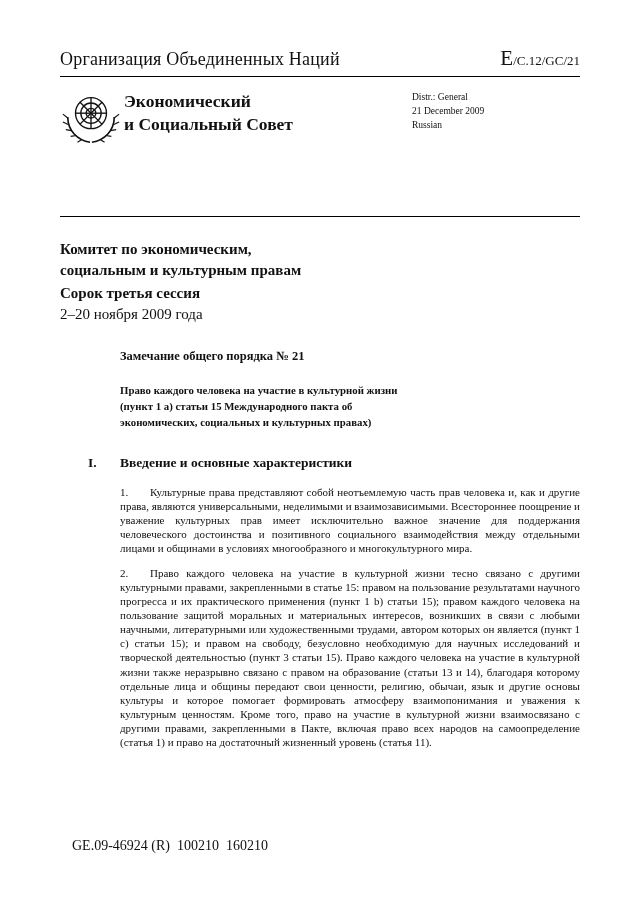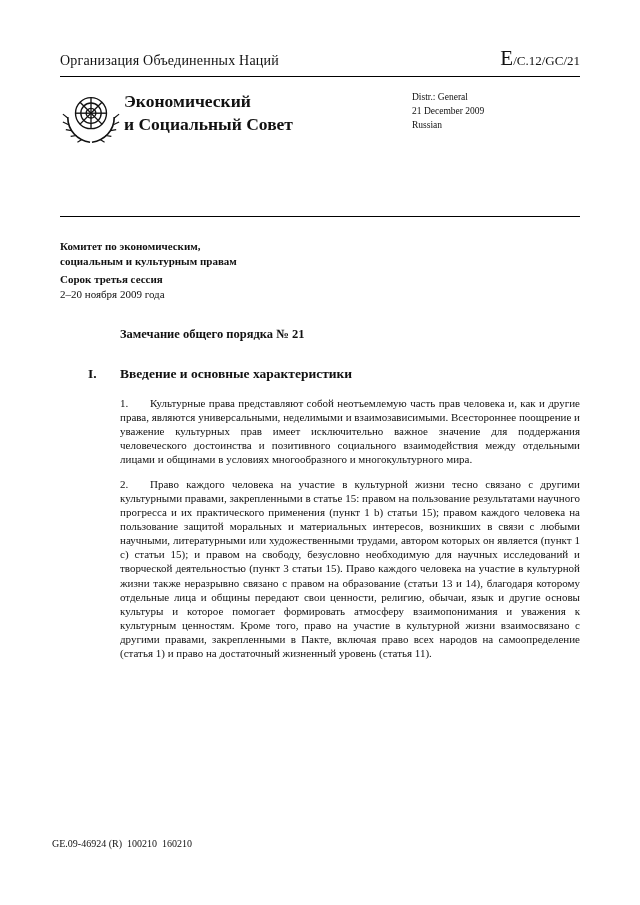--- a/index.html
+++ b/index.html
@@ -16,21 +16,21 @@
   }
   
   .header-row {
     margin: 46px 60px 0 60px;
     display: flex;
     justify-content: space-between;
     align-items: baseline;
     border-bottom: 1px solid #000;
     padding-bottom: 5px;
   }
-  .org-name { font-size: 14px; letter-spacing: 0.2px; }
+  .org-name { font-size: 18px; letter-spacing: 0.2px; }
   .doc-symbol { display: flex; align-items: baseline; }
   .sym-big { font-size: 21px; font-weight: 400; }
   .sym-small { font-size: 13px; }
   
   .masthead {
     margin: 0 60px;
     padding: 9px 0 0 0;
     border-bottom: 1px solid #000;
     display: flex;
     align-items: flex-start;
@@ -49,21 +49,21 @@
     margin-left: auto;
     width: 168px;
     font-size: 9.5px;
     line-height: 1.45;
     padding-top: 5px;
   }
   .doc-info div { white-space: pre; }
   
   .committee {
     margin: 22px 60px 0 60px;
-    font-size: 11px;
+    font-size: 15px;
     line-height: 1.4;
   }
   .committee .name { font-weight: 700; white-space: pre-line; }
   .committee .session { font-weight: 700; margin-top: 2px; }
   .committee .dates { margin-top: 0; }
   
   .content { margin: 0 60px 0 120px; width: 460px; }
   .gc-title {
     margin-top: 24px;
     font-size: 12.5px;
@@ -87,23 +87,23 @@
     margin-top: 11px;
     font-size: 11px;
     line-height: 1.28;
     text-align: justify;
   }
   .para:first-of-type { margin-top: 14px; }
   .pnum { display: inline-block; width: 30px; }
   
   .footer {
     position: absolute;
-    left: 52px;
+    left: 72px;
     top: 838px;
-    font-size: 10px;
+    font-size: 14px;
     white-space: pre;
   }
 </style>
 </head>
 <body>
 
 <div class="page">
 
   <div class="header-row">
     <div class="org-name">Организация Объединенных Наций</div>
@@ -152,20 +152,23 @@
 
   <div class="committee">
     <div class="name">Комитет по экономическим,
 социальным и культурным правам</div>
     <div class="session">Сорок третья сессия</div>
     <div class="dates">2–20 ноября 2009 года</div>
   </div>
 
   <div class="content">
     <div class="gc-title">Замечание общего порядка № 21</div>
+    <div class="gc-subtitle">Право каждого человека на участие в культурной жизни
+(пункт 1 а) статьи 15 Международного пакта об
+экономических, социальных и культурных правах)</div>
   </div>
 
   <div class="section-heading">
     <span class="sec-num">I.</span>
     <span>Введение и основные характеристики</span>
   </div>
 
   <div class="content">
     <p class="para">
       <span class="pnum">1.</span><span>Культурные права представляют собой неотъемлемую часть прав человека и, как и другие права, являются универсальными, неделимыми и взаимозависимыми. Всестороннее поощрение и уважение культурных прав имеет исключительно важное значение для поддержания человеческого достоинства и позитивного социального взаимодействия между отдельными лицами и общинами в условиях многообразного и многокультурного мира.</span>

